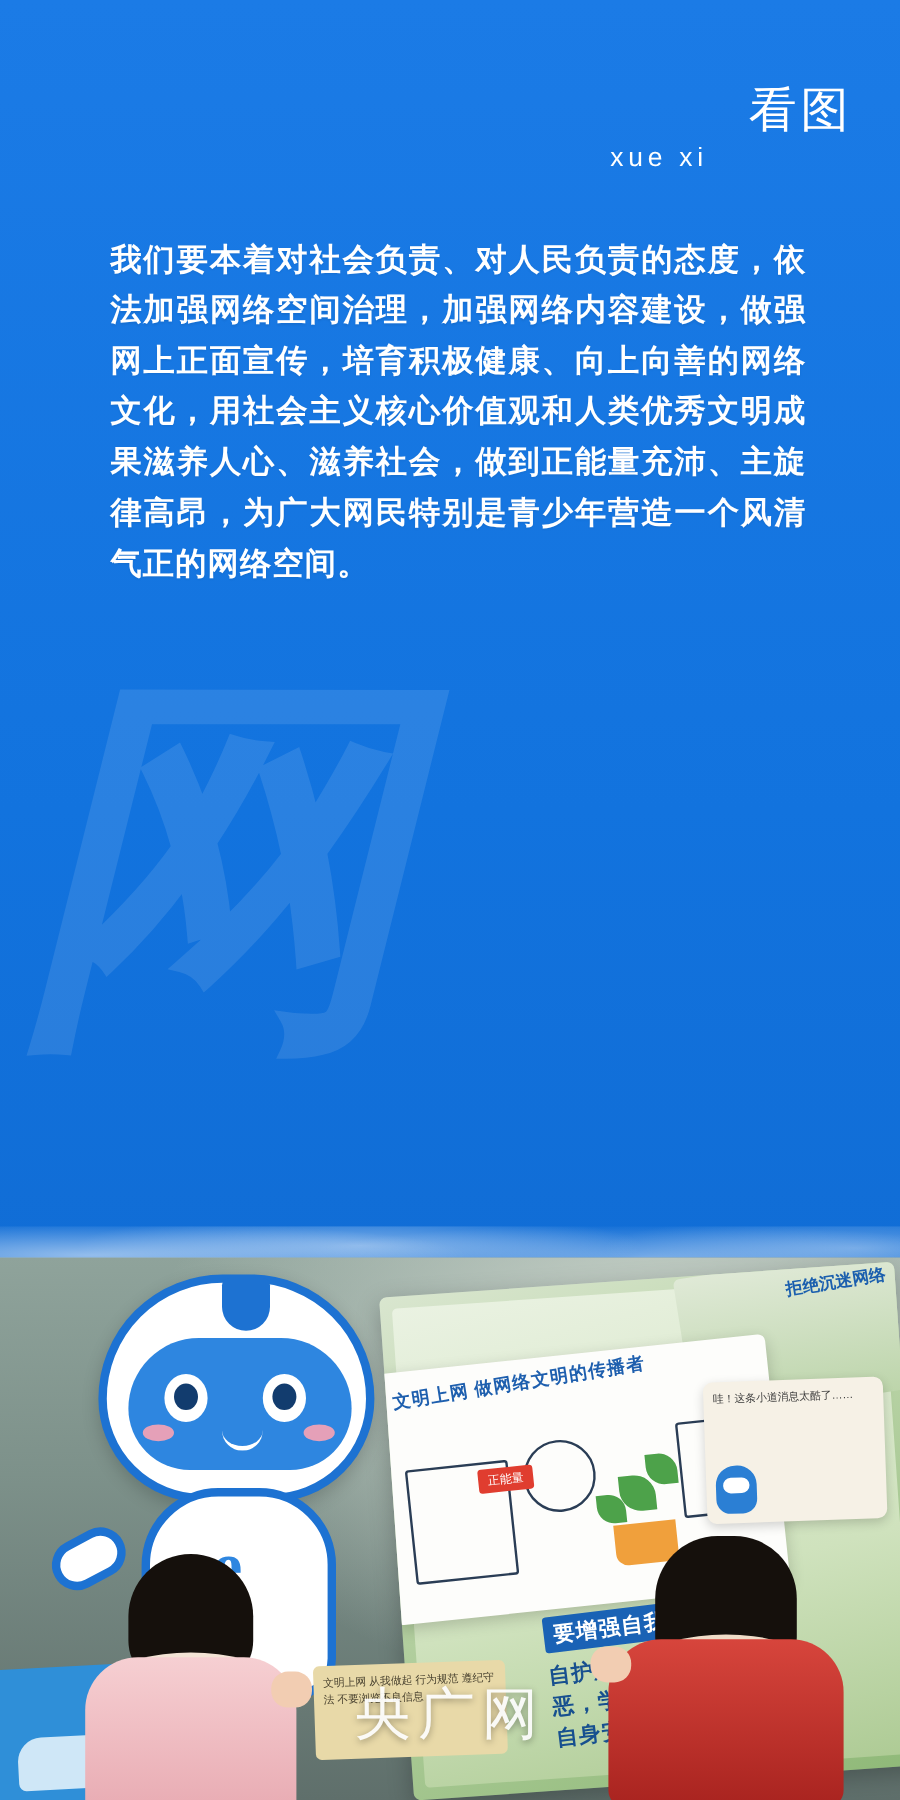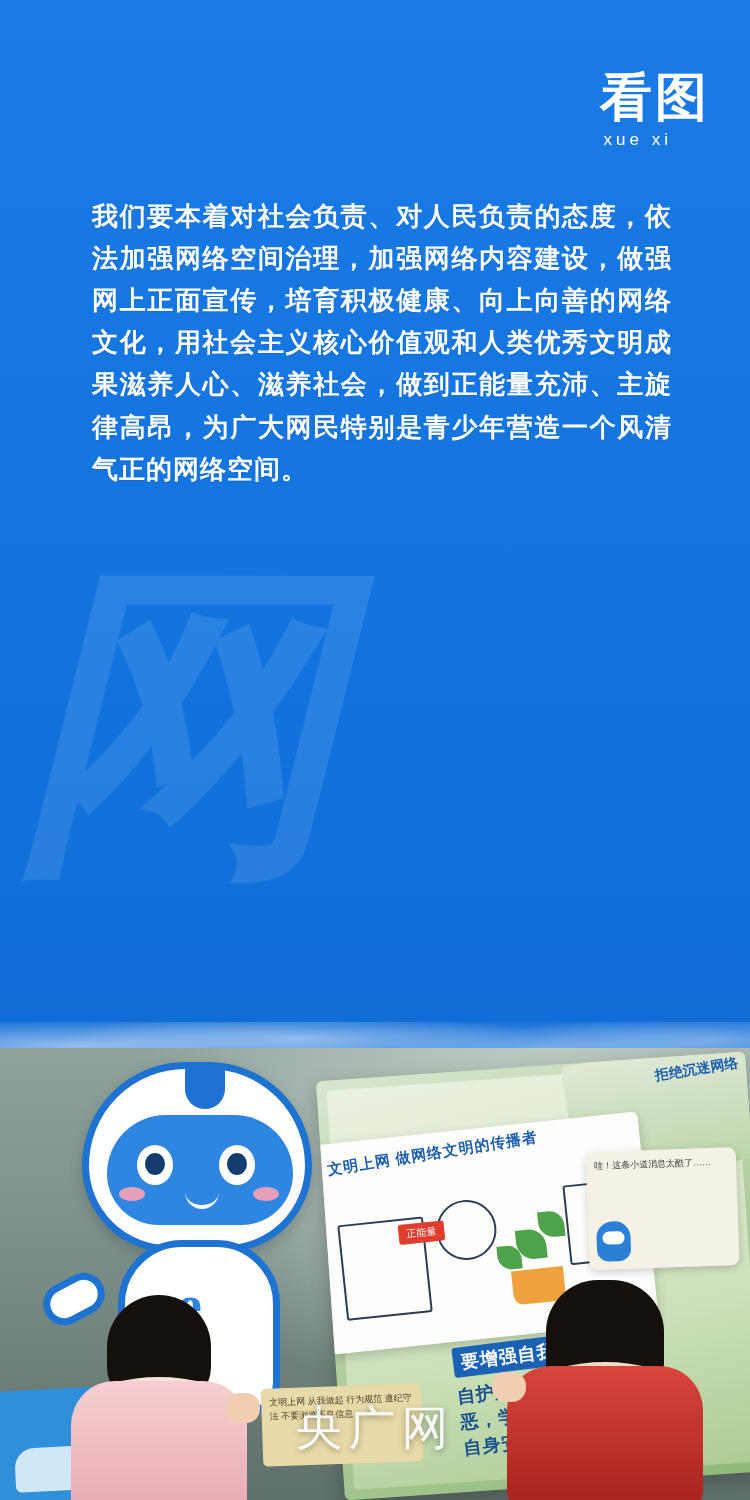--- a/index.html
+++ b/index.html
@@ -37,38 +37,38 @@
     color:#fff;
   }
   .logo-row {
     display:flex;
     align-items:flex-end;
     justify-content:flex-end;
     gap:10px;
   }
   .logo-kantu {
     font-family:"Liberation Serif", serif;
-    font-weight:700;
-    font-size:52px;
+    font-weight:400;
+    font-size:40px;
     letter-spacing:3px;
     line-height:1;
   }
   .logo-xuexi-cn {
     font-family:"Liberation Serif", serif;
     font-style:italic;
     font-weight:700;
     font-size:60px;
     line-height:0.95;
     letter-spacing:2px;
   }
   .logo-pinyin {
-    font-size:17px;
+    font-size:22px;
     letter-spacing:4px;
     margin-top:6px;
-    margin-right:38px;
+    margin-right:120px;
     text-align:right;
     font-weight:400;
   }
   
   .quote {
     position:absolute;
     left:92px; right:78px; top:196px;
     color:#ffffff;
     font-family:"Liberation Serif", serif;
     font-weight:700;

